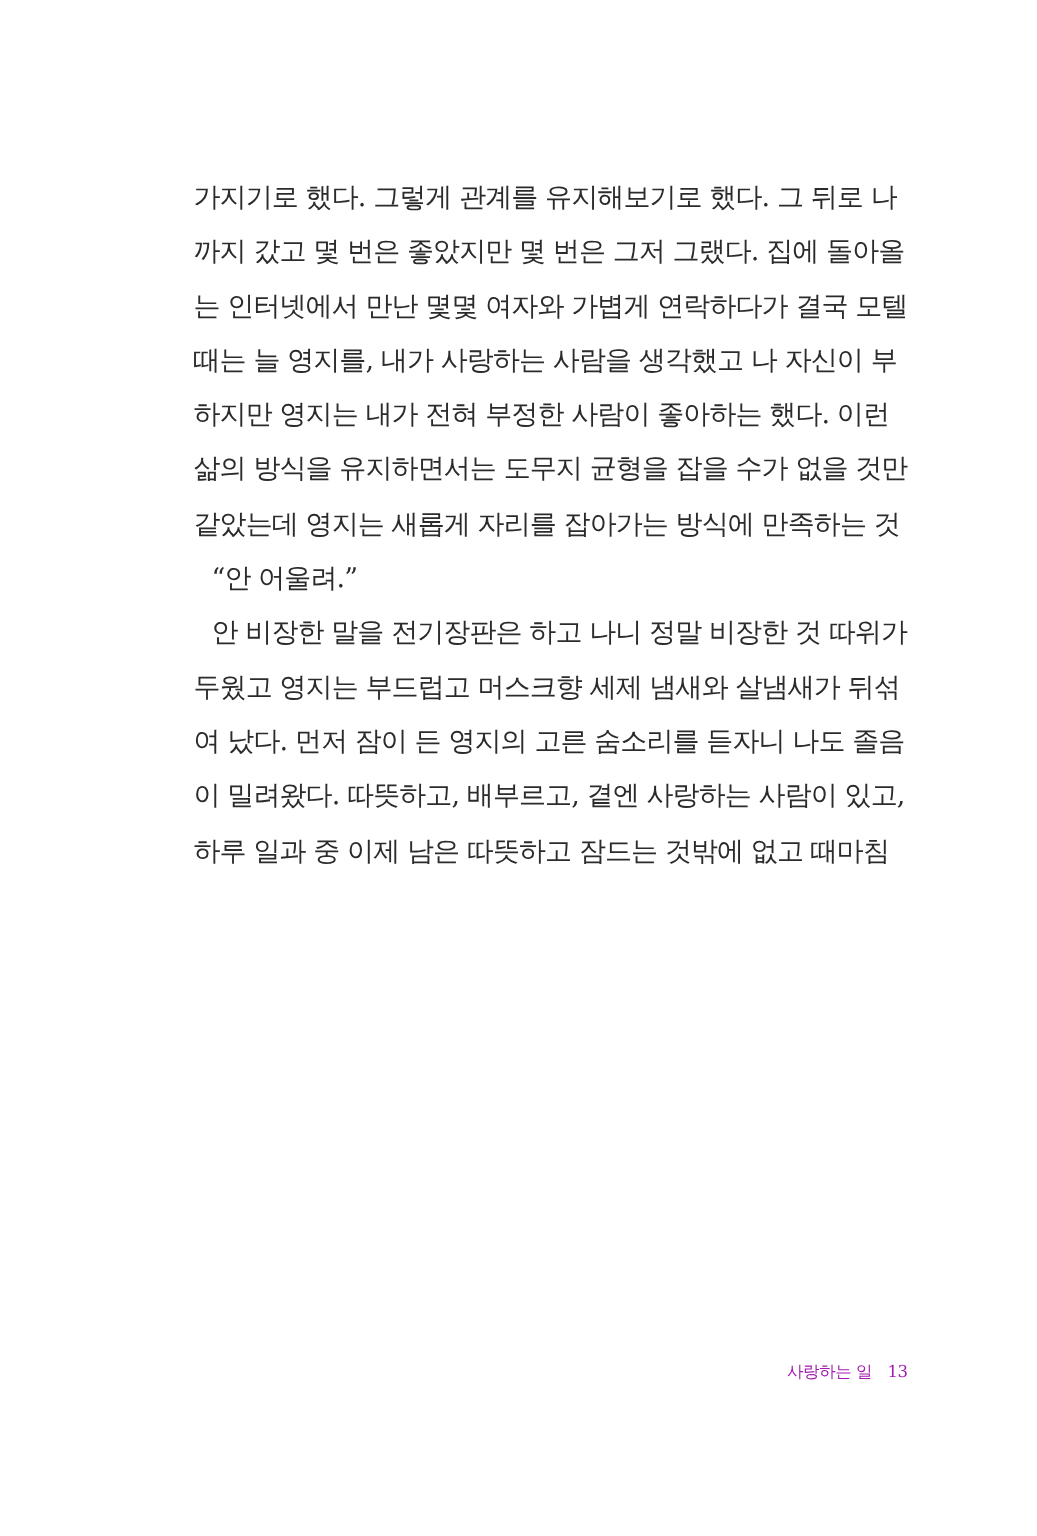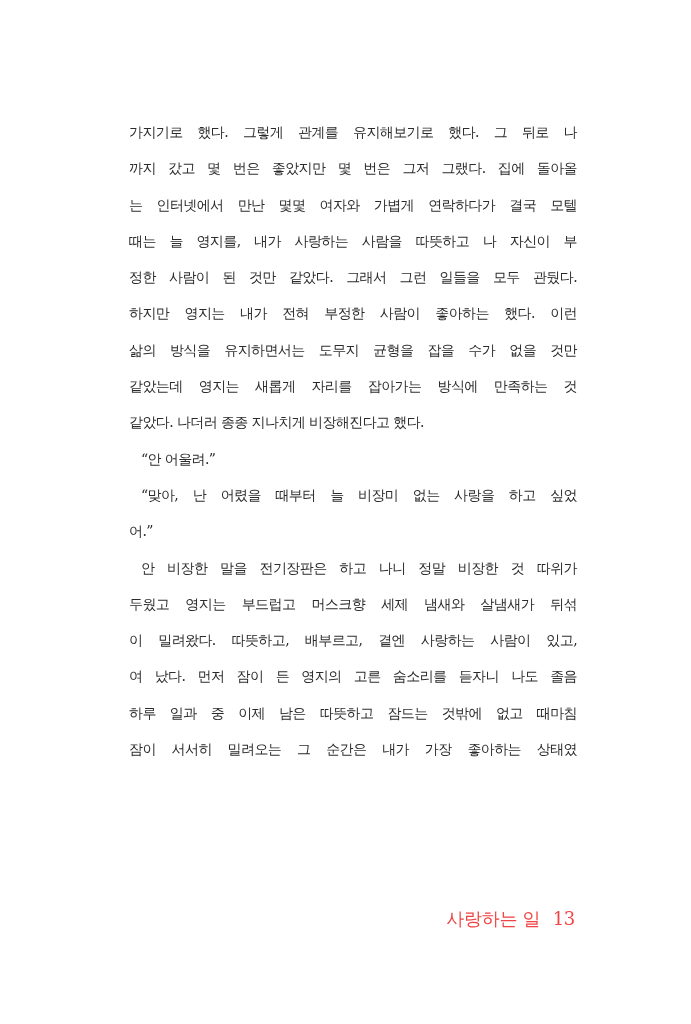--- a/index.html
+++ b/index.html
@@ -16,21 +16,21 @@
       color: #2b2b2b;
     }
     .page-body {
       position: absolute;
       left: 129px;
       top: 114px;
       width: 448px;
     }
     .paragraph {
       margin: 0;
-      font-size: 14px;
+      font-size: 18px;
       line-height: 36.3px;
       text-align: justify;
       text-align-last: left;
       letter-spacing: -0.6px;
       word-break: keep-all;
       white-space: normal;
     }
     .paragraph.indent {
       text-indent: 12px;
     }
@@ -39,58 +39,51 @@
       text-align: justify;
       text-align-last: justify;
       white-space: nowrap;
       height: 36.3px;
     }
     .line.last {
       text-align-last: left;
     }
     .footer {
       position: absolute;
-      right: 116px;
+      right: 86px;
       top: 907px;
-      font-size: 18px;
-      color: #ef4444;
+      font-size: 11px;
+      color: #a21caf;
       letter-spacing: -0.3px;
     }
     .footer .page-number {
       margin-left: 7px;
     }
   </style>
 </head>
 <body>
 
 <div class="page-body">
   <p class="paragraph">
     <span class="line">가지기로 했다. 그렇게 관계를 유지해보기로 했다. 그 뒤로 나</span>
     <span class="line">까지 갔고 몇 번은 좋았지만 몇 번은 그저 그랬다. 집에 돌아올</span>
     <span class="line">는 인터넷에서 만난 몇몇 여자와 가볍게 연락하다가 결국 모텔</span>
-    <span class="line">때는 늘 영지를, 내가 사랑하는 사람을 따뜻하고 나 자신이 부</span>
-    <span class="line">정한 사람이 된 것만 같았다. 그래서 그런 일들을 모두 관뒀다.</span>
+    <span class="line">때는 늘 영지를, 내가 사랑하는 사람을 생각했고 나 자신이 부</span>
     <span class="line">하지만 영지는 내가 전혀 부정한 사람이 좋아하는 했다. 이런</span>
     <span class="line">삶의 방식을 유지하면서는 도무지 균형을 잡을 수가 없을 것만</span>
     <span class="line">같았는데 영지는 새롭게 자리를 잡아가는 방식에 만족하는 것</span>
-    <span class="line last">같았다. 나더러 종종 지나치게 비장해진다고 했다.</span>
   </p>
   <p class="paragraph indent">
     <span class="line last">“안 어울려.”</span>
   </p>
   <p class="paragraph indent">
-    <span class="line">“맞아, 난 어렸을 때부터 늘 비장미 없는 사랑을 하고 싶었</span>
-    <span class="line last" style="text-indent:0">어.”</span>
-  </p>
-  <p class="paragraph indent">
     <span class="line">안 비장한 말을 전기장판은 하고 나니 정말 비장한 것 따위가</span>
     <span class="line" style="text-indent:0">두웠고 영지는 부드럽고 머스크향 세제 냄새와 살냄새가 뒤섞</span>
+    <span class="line" style="text-indent:0">여 났다. 먼저 잠이 든 영지의 고른 숨소리를 듣자니 나도 졸음</span>
     <span class="line" style="text-indent:0">이 밀려왔다. 따뜻하고, 배부르고, 곁엔 사랑하는 사람이 있고,</span>
-    <span class="line" style="text-indent:0">여 났다. 먼저 잠이 든 영지의 고른 숨소리를 듣자니 나도 졸음</span>
     <span class="line" style="text-indent:0">하루 일과 중 이제 남은 따뜻하고 잠드는 것밖에 없고 때마침</span>
-    <span class="line" style="text-indent:0">잠이 서서히 밀려오는 그 순간은 내가 가장 좋아하는 상태였</span>
   </p>
 </div>
 
 <div class="footer">
   <span>사랑하는 일</span>
   <span class="page-number">13</span>
 </div>
 
 </body></html>

